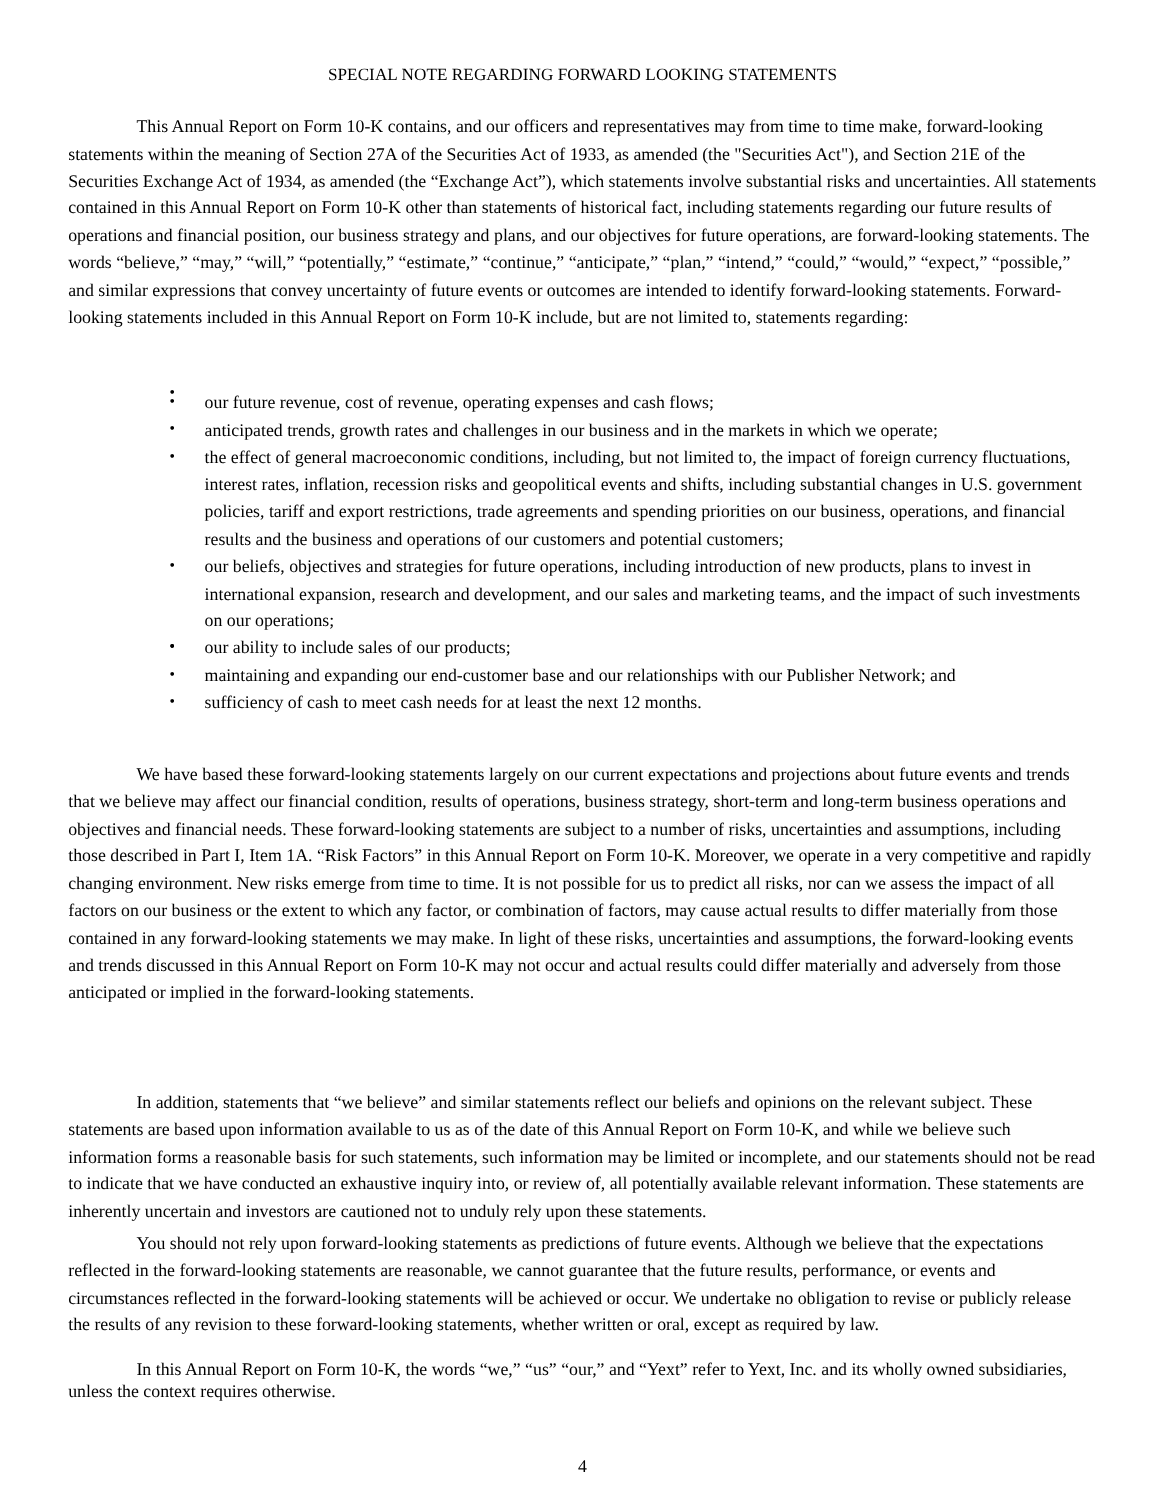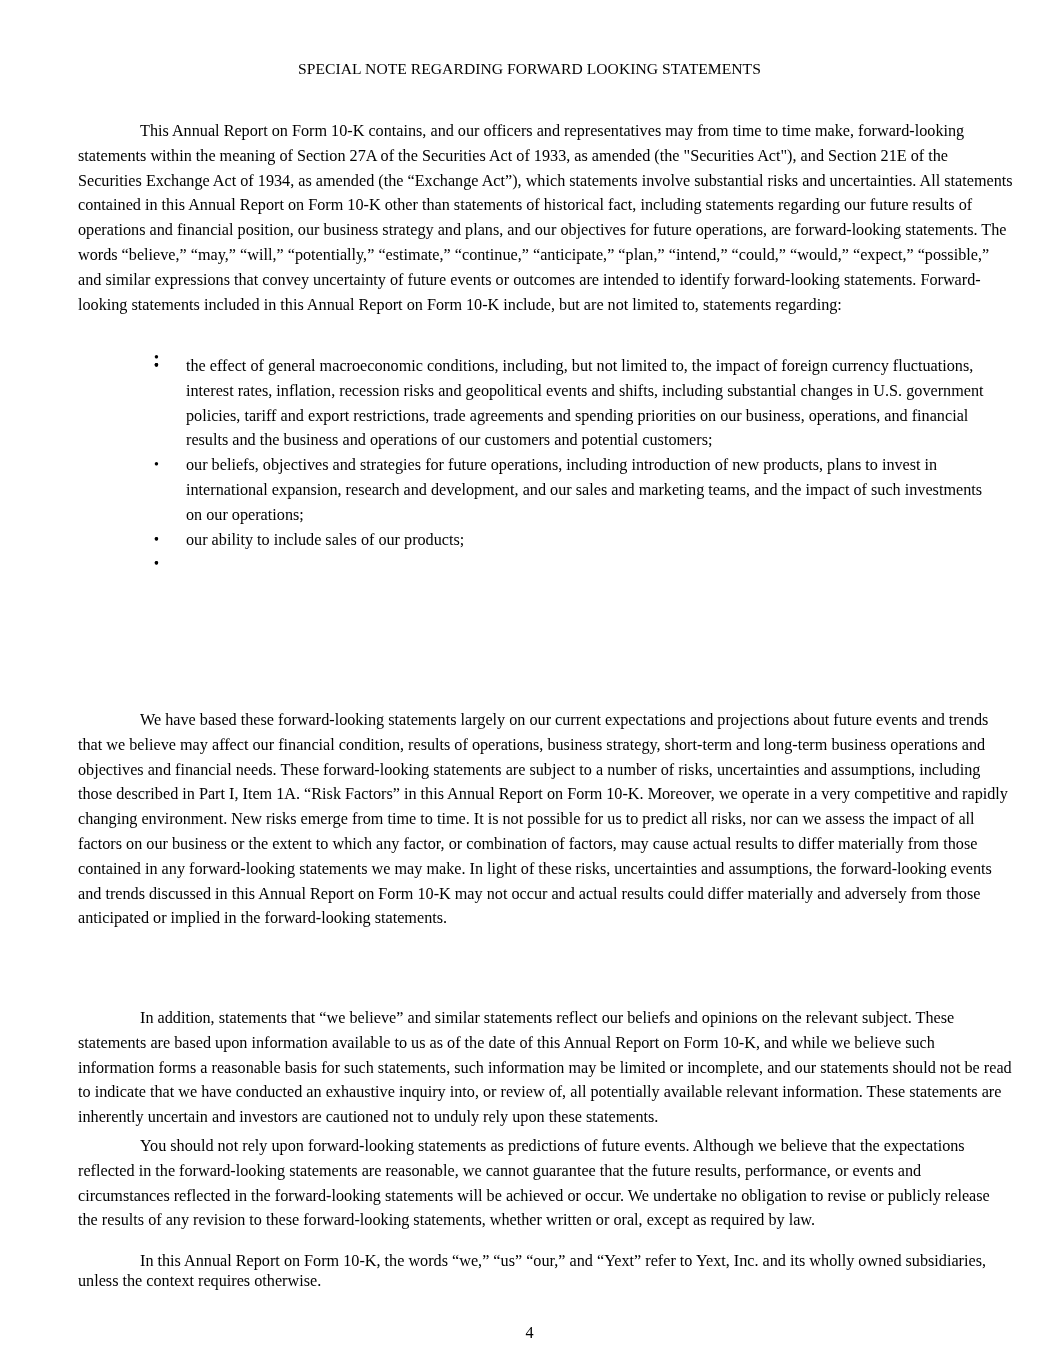--- a/index.html
+++ b/index.html
@@ -30,21 +30,21 @@
       text-align: center;
       font-weight: normal;
       font-size: 15.6px;
       line-height: 20px;
       letter-spacing: 0.05px;
     }
     .para {
       position: absolute;
       left: 0;
       width: 935px;
-      margin: 16px;
+      margin: 0;
       line-height: 24.8px;
       text-indent: 62px;
       text-align: left;
     }
     .p1 { top: 103px; }
     .p2 { top: 692px; }
     .p3 { top: 990px; }
     .p4 { top: 1118px; }
     .p5 { top: 1236px; line-height: 19.5px; font-family: Liberation Serif, serif; }
 
@@ -91,44 +91,48 @@
   <div class="title">SPECIAL NOTE REGARDING FORWARD LOOKING STATEMENTS</div>
 
   <p class="para p1">This Annual Report on Form 10-K contains, and our officers and representatives may from time to time make, forward-looking statements within the meaning of Section 27A of the Securities Act of 1933, as amended (the "Securities Act"), and Section 21E of the Securities Exchange Act of 1934, as amended (the “Exchange Act”), which statements involve substantial risks and uncertainties.  All statements contained in this Annual Report on Form 10-K other than statements of historical fact, including statements regarding our future results of operations and financial position, our business strategy and plans, and our objectives for future operations, are forward-looking statements. The words “believe,” “may,” “will,” “potentially,” “estimate,” “continue,” “anticipate,” “plan,” “intend,” “could,” “would,” “expect,” “possible,” and similar expressions that convey uncertainty of future events or outcomes are intended to identify forward-looking statements.  Forward-looking statements included in this Annual Report on Form 10-K include, but are not limited to, statements regarding:</p>
 
   <ul class="bullets">
     <li class="tight">
       <span class="bullet-dot">•</span>
     </li>
     <li>
       <span class="bullet-dot">•</span>
+      <span>our future revenue, cost of revenue, operating expenses and cash flows;</span>
     </li>
     <li>
       <span class="bullet-dot">•</span>
+      <span>anticipated trends, growth rates and challenges in our business and in the markets in which we operate;</span>
     </li>
     <li>
       <span class="bullet-dot">•</span>
       <span>the effect of general macroeconomic conditions, including, but not limited to, the impact of foreign currency fluctuations, interest rates, inflation, recession risks and geopolitical events and shifts, including substantial changes in U.S. government policies, tariff and export restrictions, trade agreements and spending priorities on our business, operations, and financial results and the business and operations of our customers and potential customers;</span>
     </li>
     <li>
       <span class="bullet-dot">•</span>
       <span>our beliefs, objectives and strategies for future operations, including introduction of new products, plans to invest in international expansion, research and development, and our sales and marketing teams, and the impact of such investments on our operations;</span>
     </li>
     <li>
       <span class="bullet-dot">•</span>
     </li>
     <li>
       <span class="bullet-dot">•</span>
       <span>our ability to include sales of our products;</span>
     </li>
     <li>
       <span class="bullet-dot">•</span>
+      <span>maintaining and expanding our end-customer base and our relationships with our Publisher Network; and</span>
     </li>
     <li>
       <span class="bullet-dot">•</span>
+      <span>sufficiency of cash to meet cash needs for at least the next 12 months.</span>
     </li>
   </ul>
 
   <p class="para p2">We have based these forward-looking statements largely on our current expectations and projections about future events and trends that we believe may affect our financial condition, results of operations, business strategy, short-term and long-term business operations and objectives and financial needs.  These forward-looking statements are subject to a number of risks, uncertainties and assumptions, including those described in Part I, Item 1A.  “Risk Factors” in this Annual Report on Form 10-K.  Moreover, we operate in a very competitive and rapidly changing environment.  New risks emerge from time to time.  It is not possible for us to predict all risks, nor can we assess the impact of all factors on our business or the extent to which any factor, or combination of factors, may cause actual results to differ materially from those contained in any forward-looking statements we may make.  In light of these risks, uncertainties and assumptions, the forward-looking events and trends discussed in this Annual Report on Form 10-K may not occur and actual results could differ materially and adversely from those anticipated or implied in the forward-looking statements.</p>
   <p class="para p3">In addition, statements that “we believe” and similar statements reflect our beliefs and opinions on the relevant subject. These statements are based upon information available to us as of the date of this Annual Report on Form 10-K, and while we believe such information forms a reasonable basis for such statements, such information may be limited or incomplete, and our statements should not be read to indicate that we have conducted an exhaustive inquiry into, or review of, all potentially available relevant information. These statements are inherently uncertain and investors are cautioned not to unduly rely upon these statements.</p>
   <p class="para p4">You should not rely upon forward-looking statements as predictions of future events. Although we believe that the expectations reflected in the forward-looking statements are reasonable, we cannot guarantee that the future results, performance, or events and circumstances reflected in the forward-looking statements will be achieved or occur. We undertake no obligation to revise or publicly release the results of any revision to these forward-looking statements, whether written or oral, except as required by law.</p>
   <p class="para p5">In this Annual Report on Form 10-K, the words “we,” “us” “our,” and “Yext” refer to Yext, Inc. and its wholly owned subsidiaries, unless the context requires otherwise.</p>
 
   <div class="page-number">4</div>
 </div>

